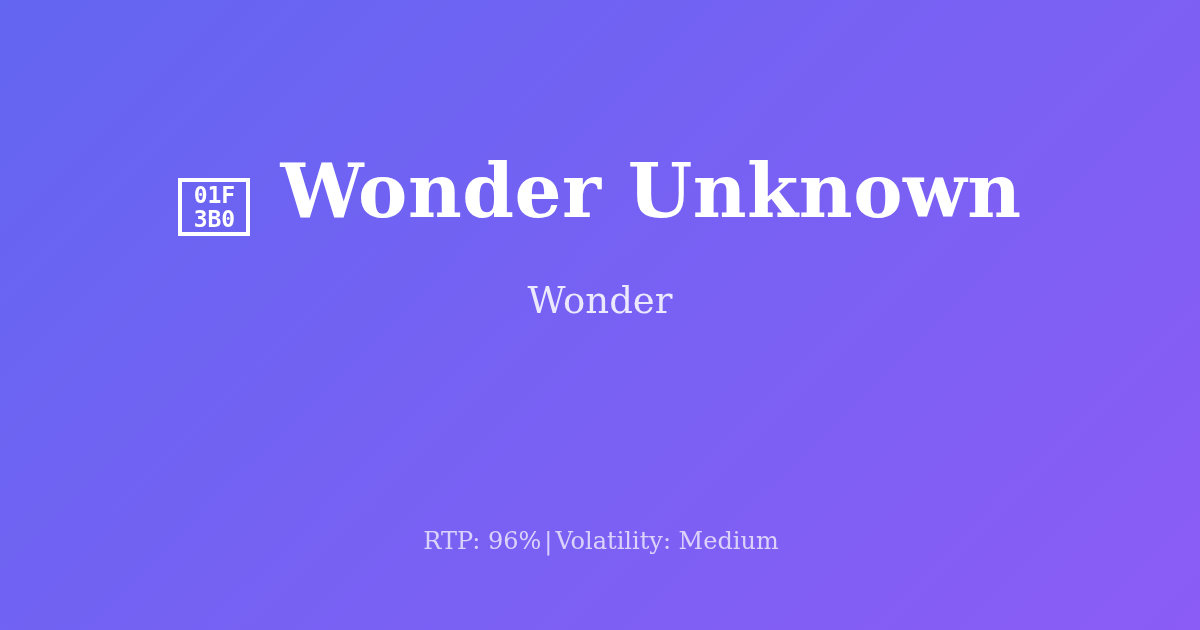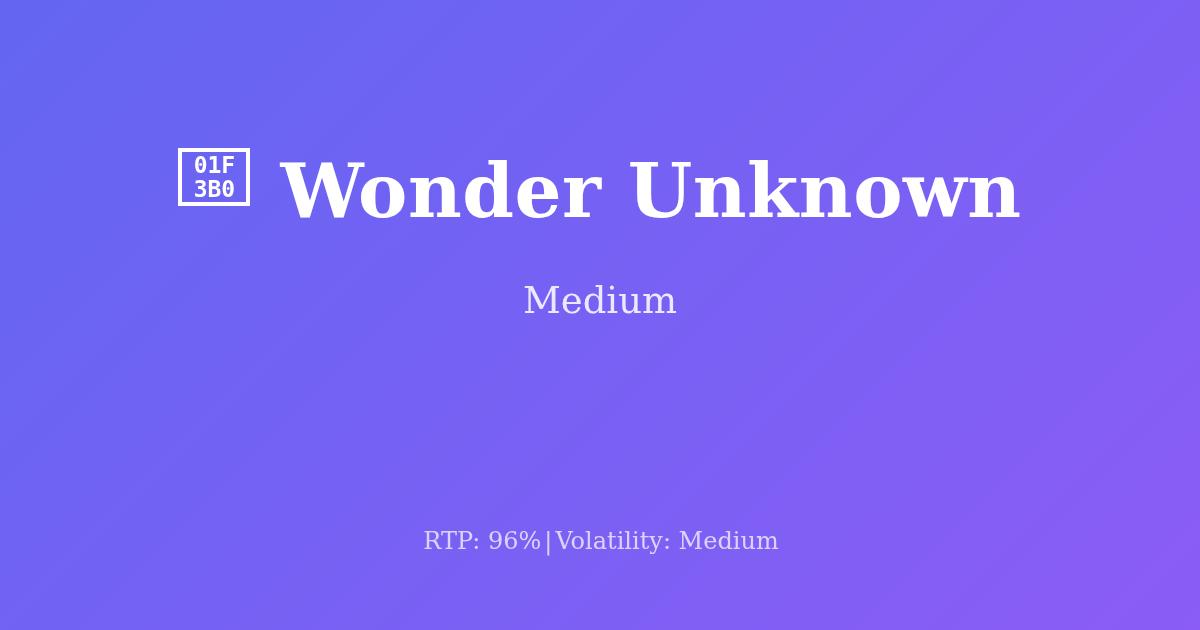--- a/index.html
+++ b/index.html
@@ -33,21 +33,21 @@
     width: 1200px;
     height: 470px;
     display: flex;
     flex-direction: column;
     align-items: center;
     justify-content: center;
   }
 
   .title-line {
     display: flex;
-    align-items: flex-start;
+    align-items: flex-end;
     justify-content: center;
     gap: 30px;
     width: 100%;
     margin: 0;
   }
 
   
   .tofu {
     display: inline-flex;
     flex-direction: column;
@@ -120,21 +120,21 @@
   <div class="title-row">
 
     <div class="title-line">
       <span class="tofu">
         <span>01F</span>
         <span>3B0</span>
       </span>
       <h1 class="game-title">Wonder Unknown</h1>
     </div>
 
-    <p class="game-provider">Medium</p>
+    <p class="game-provider">Wonder</p>
 
   </div>
 
   <div class="game-stats">
     <span>RTP: 96%</span><span class="sep">|</span><span>Volatility: Medium</span>
   </div>
 
 </div>
 
 </body></html>

